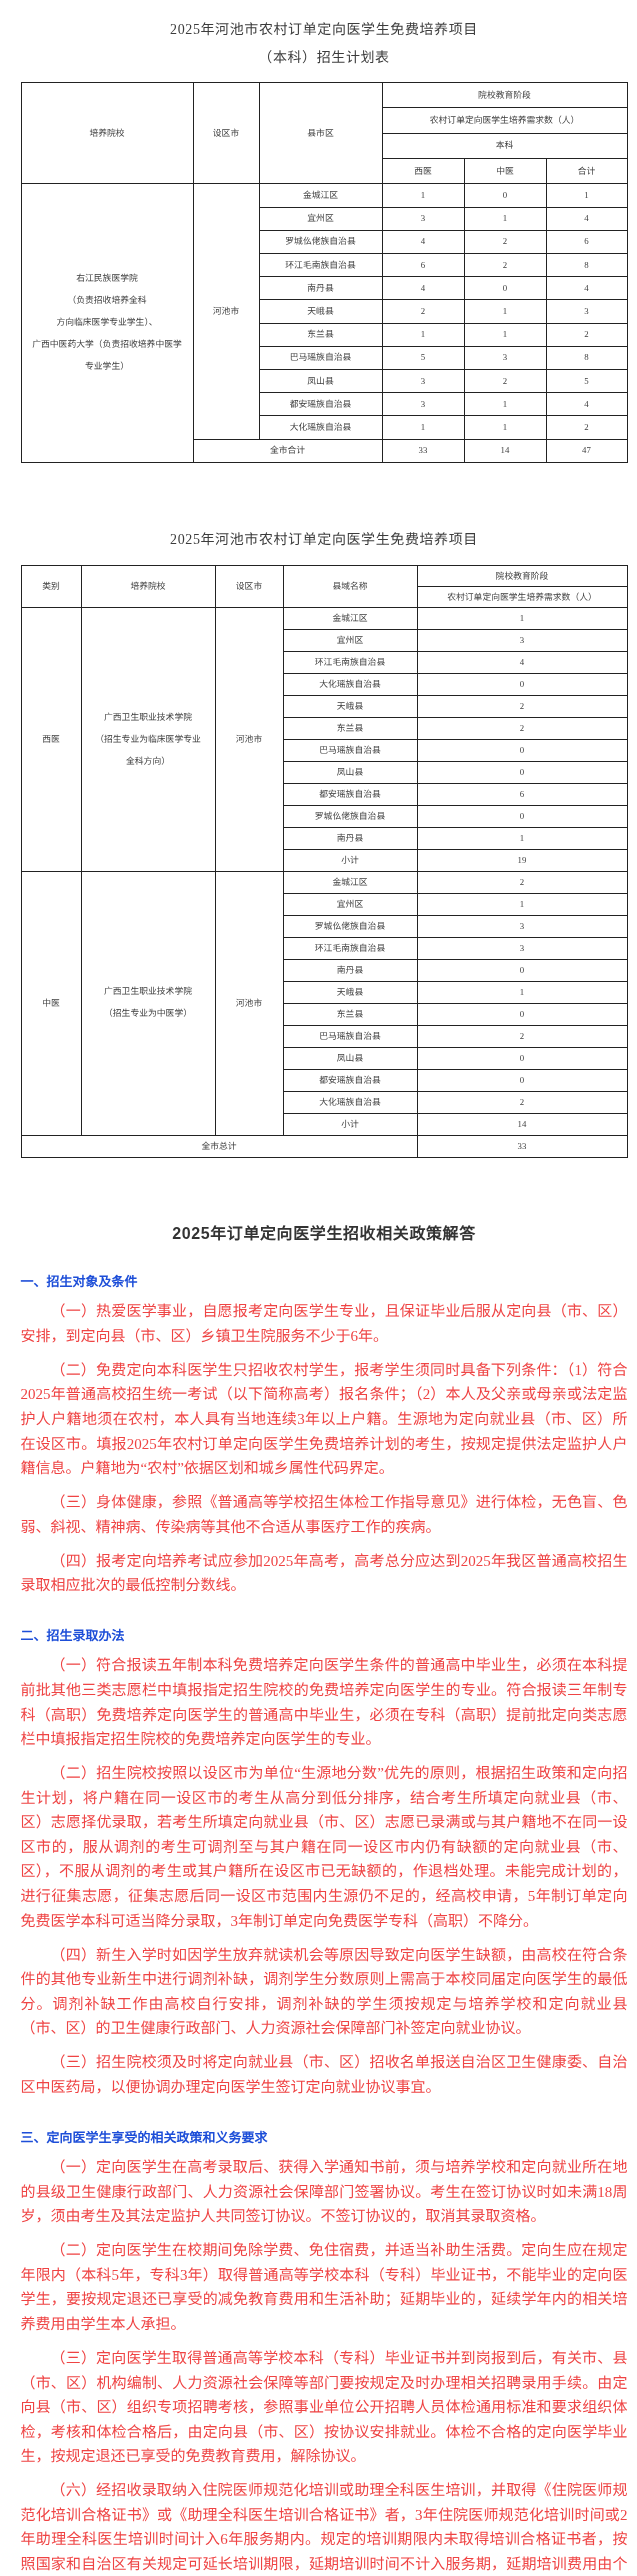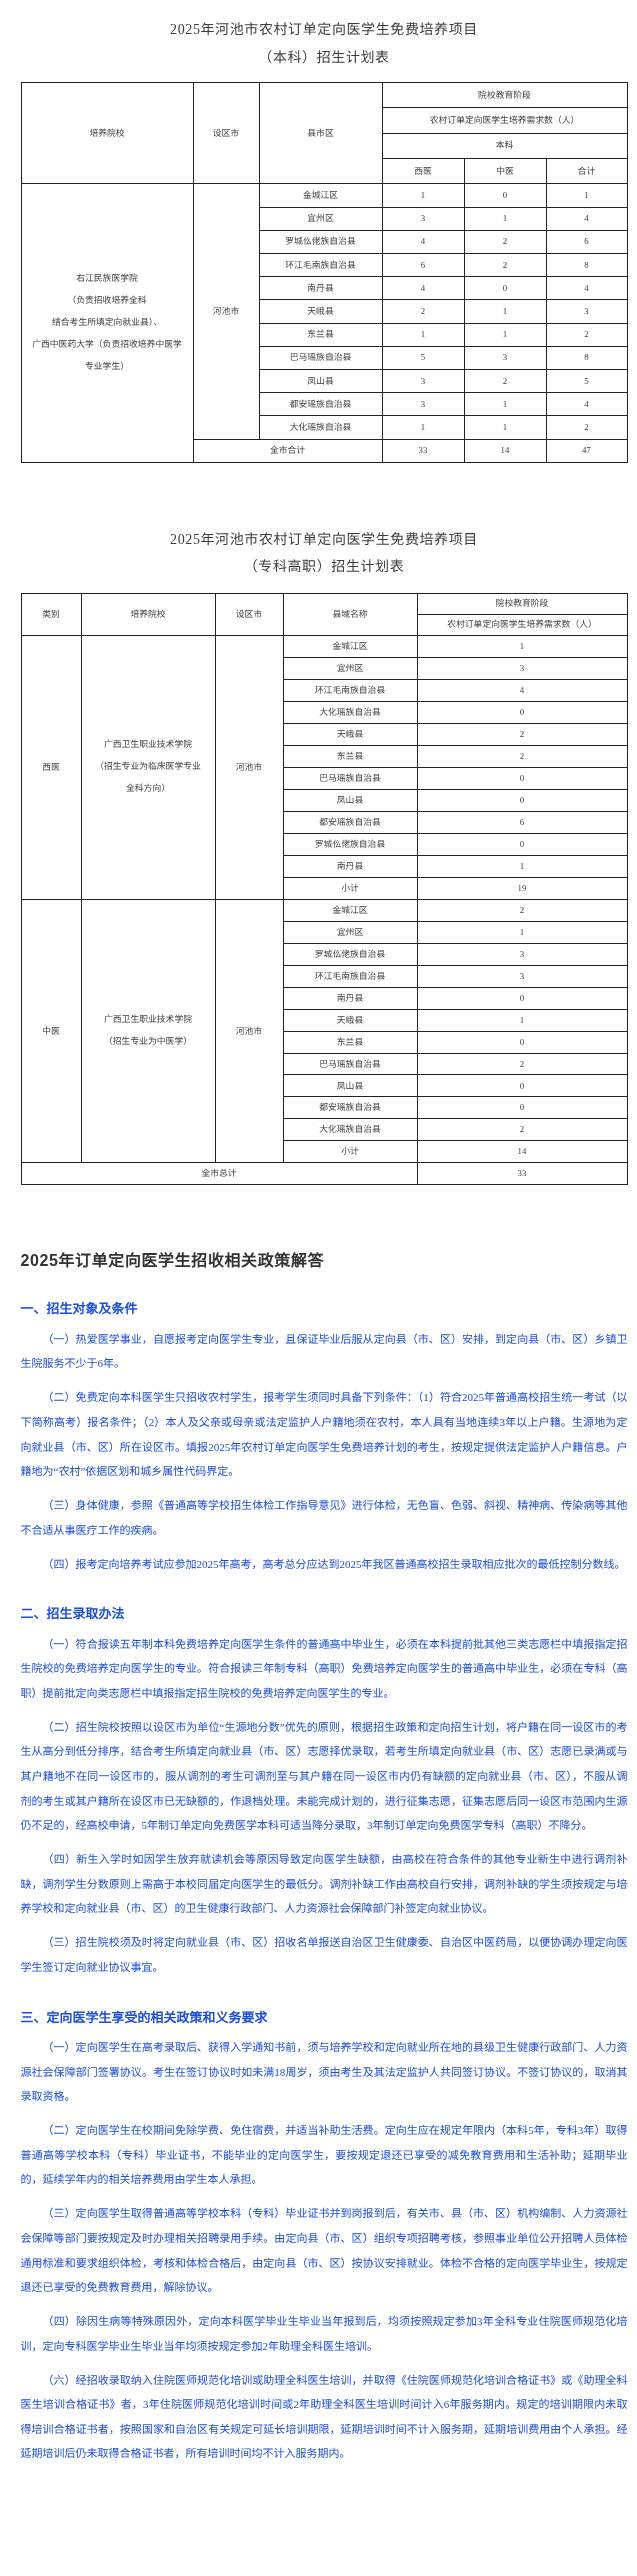--- a/index.html
+++ b/index.html
@@ -24,30 +24,30 @@
   }
   .t1 tr.hrow td{height:22px; padding:1.2px 4.7px;}
   .t1 tr.drow td{height:17.6px; padding:2.3px 4.7px;}
   .t2 tr.hrow td{height:17.6px; padding:1.2px 4.7px;}
   .t2 tr.drow td{height:16.4px; padding:2.3px 4.7px;}
   td.school-cell{line-height:2.5; padding:5.9px 8.2px;}
   
   .policy-title{
     font-family:"Liberation Sans","DejaVu Sans",sans-serif;
     font-weight:bold; font-size:16px; color:#333333;
-    text-align:left; margin:62px 0 0 0; letter-spacing:0.6px;
+    text-align:center; margin:62px 0 0 0; letter-spacing:0.6px;
   }
   .sec-heading{
     font-family:"Liberation Sans","DejaVu Sans",sans-serif;
     font-weight:bold; font-size:13px; color:#1d4ed8;
     margin:27px 0 8.2px 0;
   }
   .policy p{
-    font-size:11px; line-height:24.6px; margin:9.4px 0;
-    text-indent:2em; text-align:justify; color:#1d4ed8;
+    font-size:15px; line-height:24.6px; margin:9.4px 0;
+    text-indent:2em; text-align:justify; color:#ef4444;
   }
 </style>
 </head>
 <body>
 
 <div class="page">
 
   <div class="tbl-title title-block-1">
     <div class="line1">2025年河池市农村订单定向医学生免费培养项目</div>
     <div class="line2">（本科）招生计划表</div>
@@ -77,21 +77,21 @@
     </tr>
     <tr class="hrow">
       <td>西医</td>
       <td>中医</td>
       <td>合计</td>
     </tr>
     <tr class="drow">
       <td rowspan="12" class="school-cell">
         <div>右江民族医学院</div>
         <div>（负责招收培养全科</div>
-        <div>结合考生所填定向就业县）、</div>
+        <div>方向临床医学专业学生）、</div>
         <div>广西中医药大学（负责招收培养中医学</div>
         <div>专业学生）</div>
       </td>
       <td rowspan="11">河池市</td>
       <td>金城江区</td>
       <td>1</td>
       <td>0</td>
       <td>1</td>
     </tr>
     <tr class="drow">
@@ -158,21 +158,20 @@
       <td colspan="2">全市合计</td>
       <td>33</td>
       <td>14</td>
       <td>47</td>
     </tr>
   </tbody>
     </table>
 
   <div class="tbl-title title-block-2">
     <div class="line1">2025年河池市农村订单定向医学生免费培养项目</div>
-    <div class="line2">（专科高职）招生计划表</div>
   </div>
 
   <table class="t2">
     <colgroup>
       <col style="width:60px">
         <col style="width:134px">
         <col style="width:68px">
       <col style="width:134px">
         <col style="width:210px">
     </colgroup>
@@ -317,18 +316,17 @@
     <div class="sec-heading">二、招生录取办法</div>
     <p>（一）符合报读五年制本科免费培养定向医学生条件的普通高中毕业生，必须在本科提前批其他三类志愿栏中填报指定招生院校的免费培养定向医学生的专业。符合报读三年制专科（高职）免费培养定向医学生的普通高中毕业生，必须在专科（高职）提前批定向类志愿栏中填报指定招生院校的免费培养定向医学生的专业。</p>
     <p>（二）招生院校按照以设区市为单位“生源地分数”优先的原则，根据招生政策和定向招生计划，将户籍在同一设区市的考生从高分到低分排序，结合考生所填定向就业县（市、区）志愿择优录取，若考生所填定向就业县（市、区）志愿已录满或与其户籍地不在同一设区市的，服从调剂的考生可调剂至与其户籍在同一设区市内仍有缺额的定向就业县（市、区），不服从调剂的考生或其户籍所在设区市已无缺额的，作退档处理。未能完成计划的，进行征集志愿，征集志愿后同一设区市范围内生源仍不足的，经高校申请，5年制订单定向免费医学本科可适当降分录取，3年制订单定向免费医学专科（高职）不降分。</p>
     <p>（四）新生入学时如因学生放弃就读机会等原因导致定向医学生缺额，由高校在符合条件的其他专业新生中进行调剂补缺，调剂学生分数原则上需高于本校同届定向医学生的最低分。调剂补缺工作由高校自行安排，调剂补缺的学生须按规定与培养学校和定向就业县（市、区）的卫生健康行政部门、人力资源社会保障部门补签定向就业协议。</p>
     <p>（三）招生院校须及时将定向就业县（市、区）招收名单报送自治区卫生健康委、自治区中医药局，以便协调办理定向医学生签订定向就业协议事宜。</p>
 
     <div class="sec-heading">三、定向医学生享受的相关政策和义务要求</div>
     <p>（一）定向医学生在高考录取后、获得入学通知书前，须与培养学校和定向就业所在地的县级卫生健康行政部门、人力资源社会保障部门签署协议。考生在签订协议时如未满18周岁，须由考生及其法定监护人共同签订协议。不签订协议的，取消其录取资格。</p>
     <p>（二）定向医学生在校期间免除学费、免住宿费，并适当补助生活费。定向生应在规定年限内（本科5年，专科3年）取得普通高等学校本科（专科）毕业证书，不能毕业的定向医学生，要按规定退还已享受的减免教育费用和生活补助；延期毕业的，延续学年内的相关培养费用由学生本人承担。</p>
     <p>（三）定向医学生取得普通高等学校本科（专科）毕业证书并到岗报到后，有关市、县（市、区）机构编制、人力资源社会保障等部门要按规定及时办理相关招聘录用手续。由定向县（市、区）组织专项招聘考核，参照事业单位公开招聘人员体检通用标准和要求组织体检，考核和体检合格后，由定向县（市、区）按协议安排就业。体检不合格的定向医学毕业生，按规定退还已享受的免费教育费用，解除协议。</p>
-    <p>（四）除因生病等特殊原因外，定向本科医学毕业生毕业当年报到后，均须按照规定参加3年全科专业住院医师规范化培训，定向专科医学毕业生毕业当年均须按规定参加2年助理全科医生培训。</p>
     <p>（六）经招收录取纳入住院医师规范化培训或助理全科医生培训，并取得《住院医师规范化培训合格证书》或《助理全科医生培训合格证书》者，3年住院医师规范化培训时间或2年助理全科医生培训时间计入6年服务期内。规定的培训期限内未取得培训合格证书者，按照国家和自治区有关规定可延长培训期限，延期培训时间不计入服务期，延期培训费用由个人承担。经延期培训后仍未取得合格证书者，所有培训时间均不计入服务期内。</p>
   </div>
 
 </div>
 
 
 </body></html>

